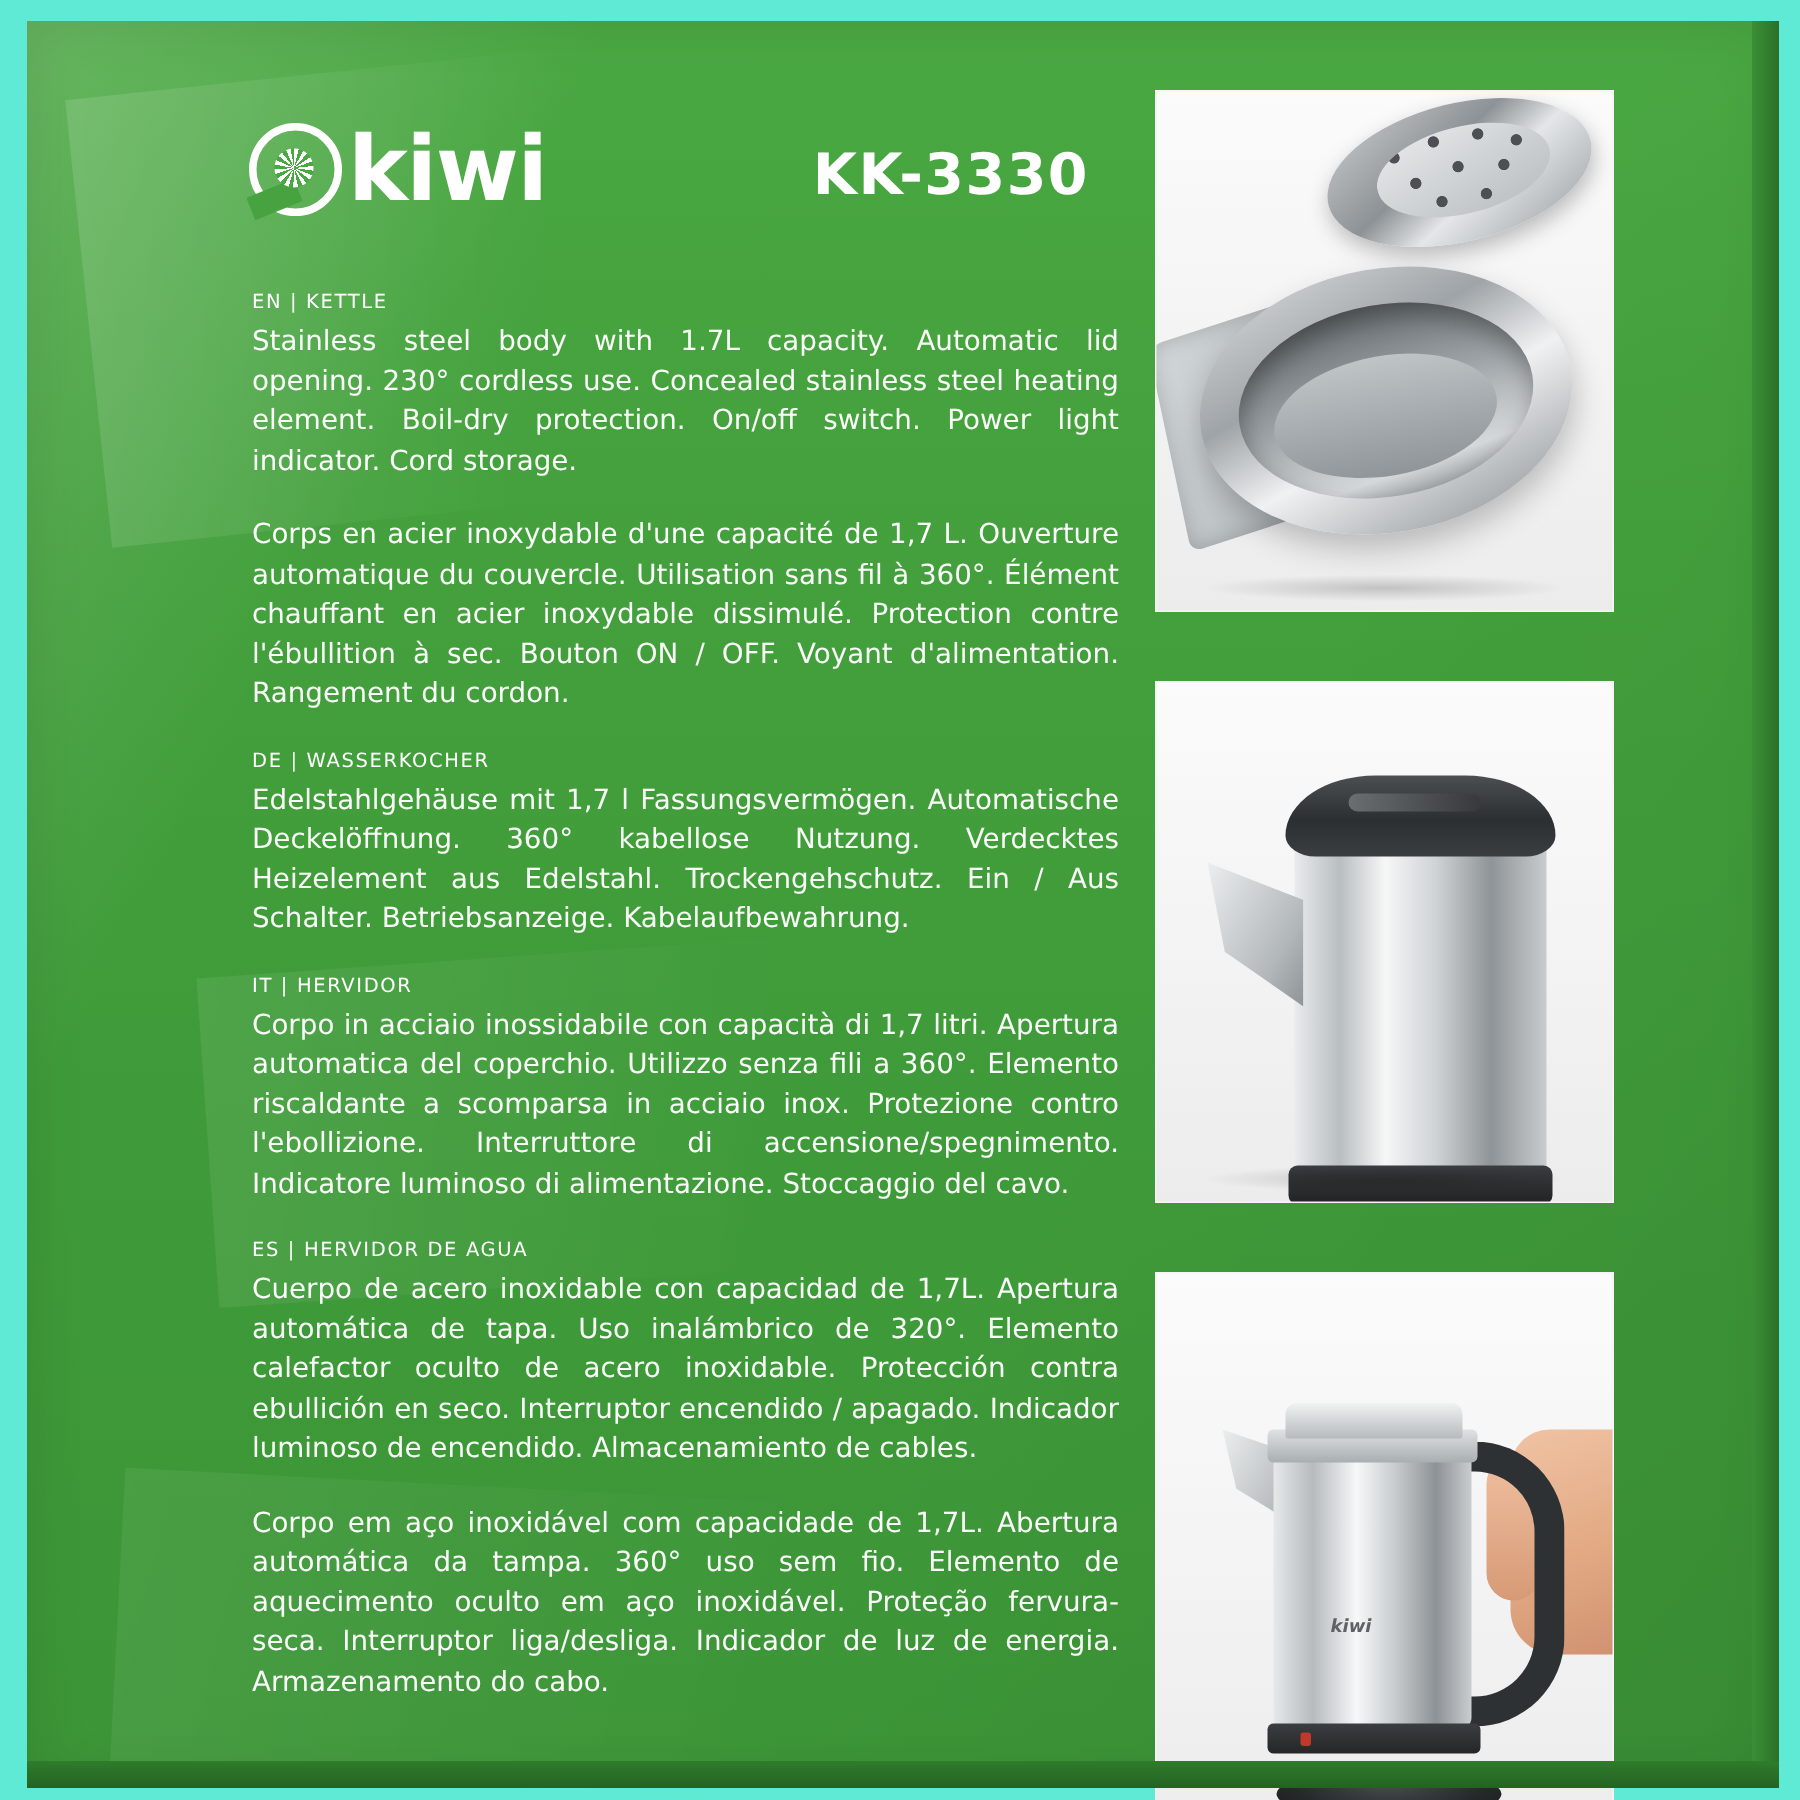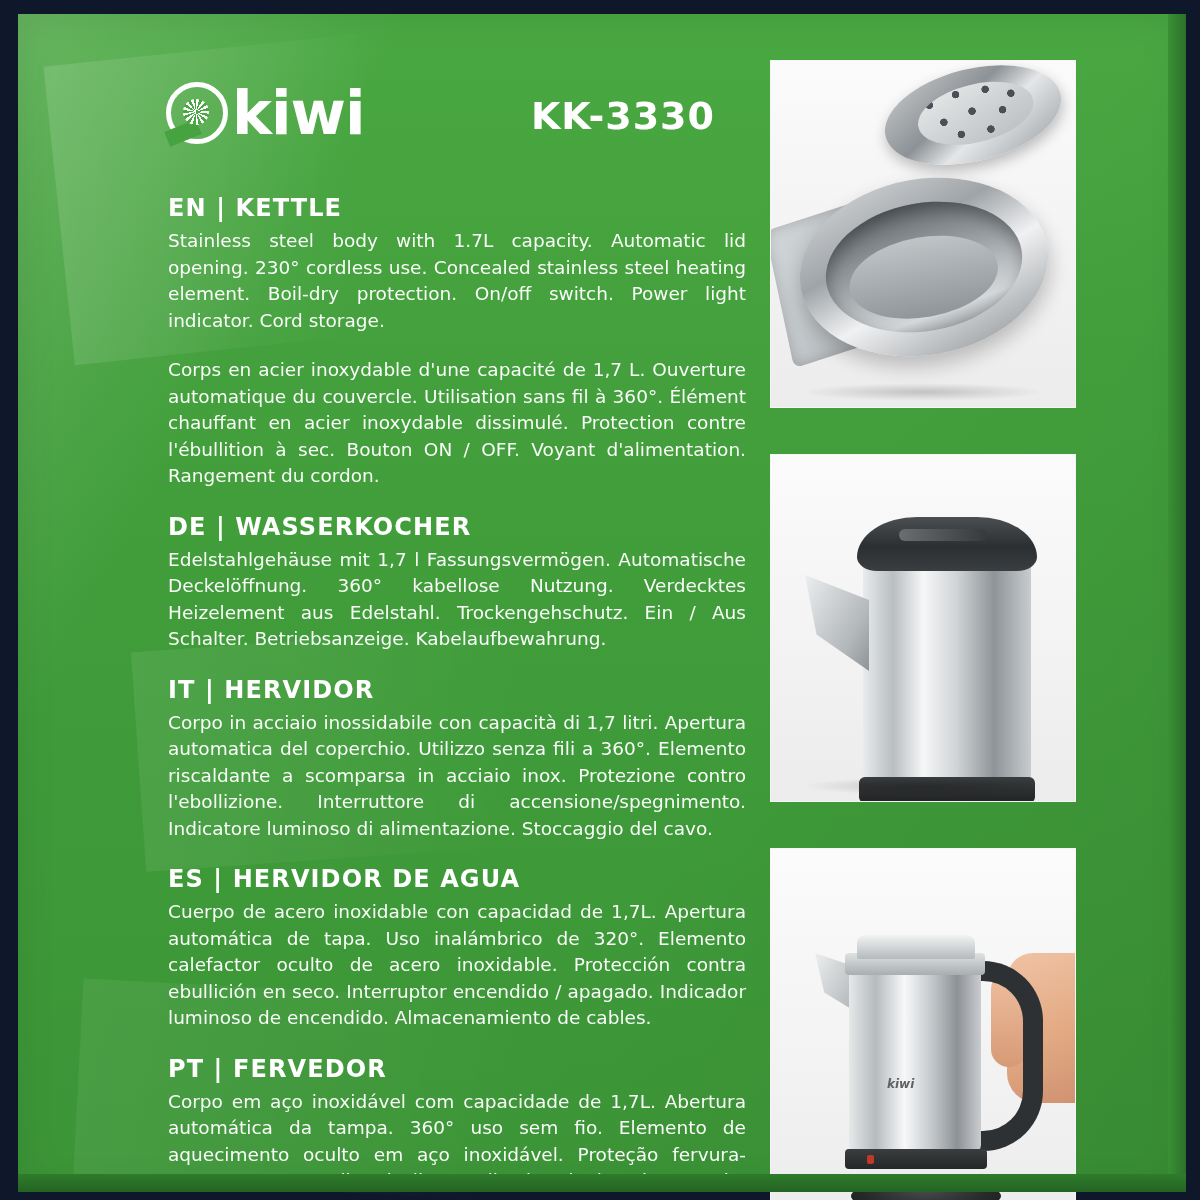--- a/index.html
+++ b/index.html
@@ -12,21 +12,21 @@
     height: 1200px;
     font-family: "DejaVu Sans", sans-serif;
     overflow: hidden;
   }
 
   #package {
     position: absolute;
     left: 0; top: 0;
     width: 1200px;
     height: 1200px;
-    background: #0f172a;
+    background: #5eead4;
   }
 
   
   .box-face {
     position: absolute;
     left: 18px;
     top: 14px;
     width: 1168px;
     height: 1178px;
     background:
@@ -98,41 +98,41 @@
     color: #ffffff;
     font-size: 60px;
     font-weight: bold;
     letter-spacing: -1px;
     line-height: 62px;
     font-family: "DejaVu Sans", sans-serif;
   }
 
   .model-code {
     position: absolute;
-    right: 31px;
+    right: 20px;
     top: 12px;
     color: #ffffff;
     font-size: 38px;
     font-weight: bold;
     letter-spacing: 1px;
   }
 
   .sections {
     position: absolute;
     left: 22px;
     top: 140px;
     width: 578px;
   }
   .section {
     margin-bottom: 23px;
   }
   .sec-head {
     color: #ffffff;
-    font-size: 24px;
-    font-weight: bold;
+    font-size: 13px;
+    font-weight: normal;
     letter-spacing: 1.1px;
     margin-bottom: 6px;
   }
   .sec-body {
     color: #ffffff;
     font-size: 18.5px;
     line-height: 26.5px;
     text-align: justify;
     opacity: 0.97;
   }
@@ -413,21 +413,20 @@
           <div class="sec-head">IT | HERVIDOR</div>
           <div class="sec-body">Corpo in acciaio inossidabile con capacità di 1,7 litri. Apertura automatica del coperchio. Utilizzo senza fili a 360°. Elemento riscaldante a scomparsa in acciaio inox. Protezione contro l'ebollizione. Interruttore di accensione/spegnimento. Indicatore luminoso di alimentazione. Stoccaggio del cavo.</div>
         </div>
 
         <div class="section">
           <div class="sec-head">ES | HERVIDOR DE AGUA</div>
           <div class="sec-body">Cuerpo de acero inoxidable con capacidad de 1,7L. Apertura automática de tapa. Uso inalámbrico de 320°. Elemento calefactor oculto de acero inoxidable. Protección contra ebullición en seco. Interruptor encendido / apagado. Indicador luminoso de encendido. Almacenamiento de cables.</div>
         </div>
 
         <div class="section">
-          <div class="sec-head">PT | FERVEDOR</div>
           <div class="sec-body">Corpo em aço inoxidável com capacidade de 1,7L. Abertura automática da tampa. 360° uso sem fio. Elemento de aquecimento oculto em aço inoxidável. Proteção fervura-seca. Interruptor liga/desliga. Indicador de luz de energia. Armazenamento do cabo.</div>
         </div>
 
       </div>
     </div>
 
     <div class="right-col">
 
       <div class="photo p1">
         <div class="photo-inner">

